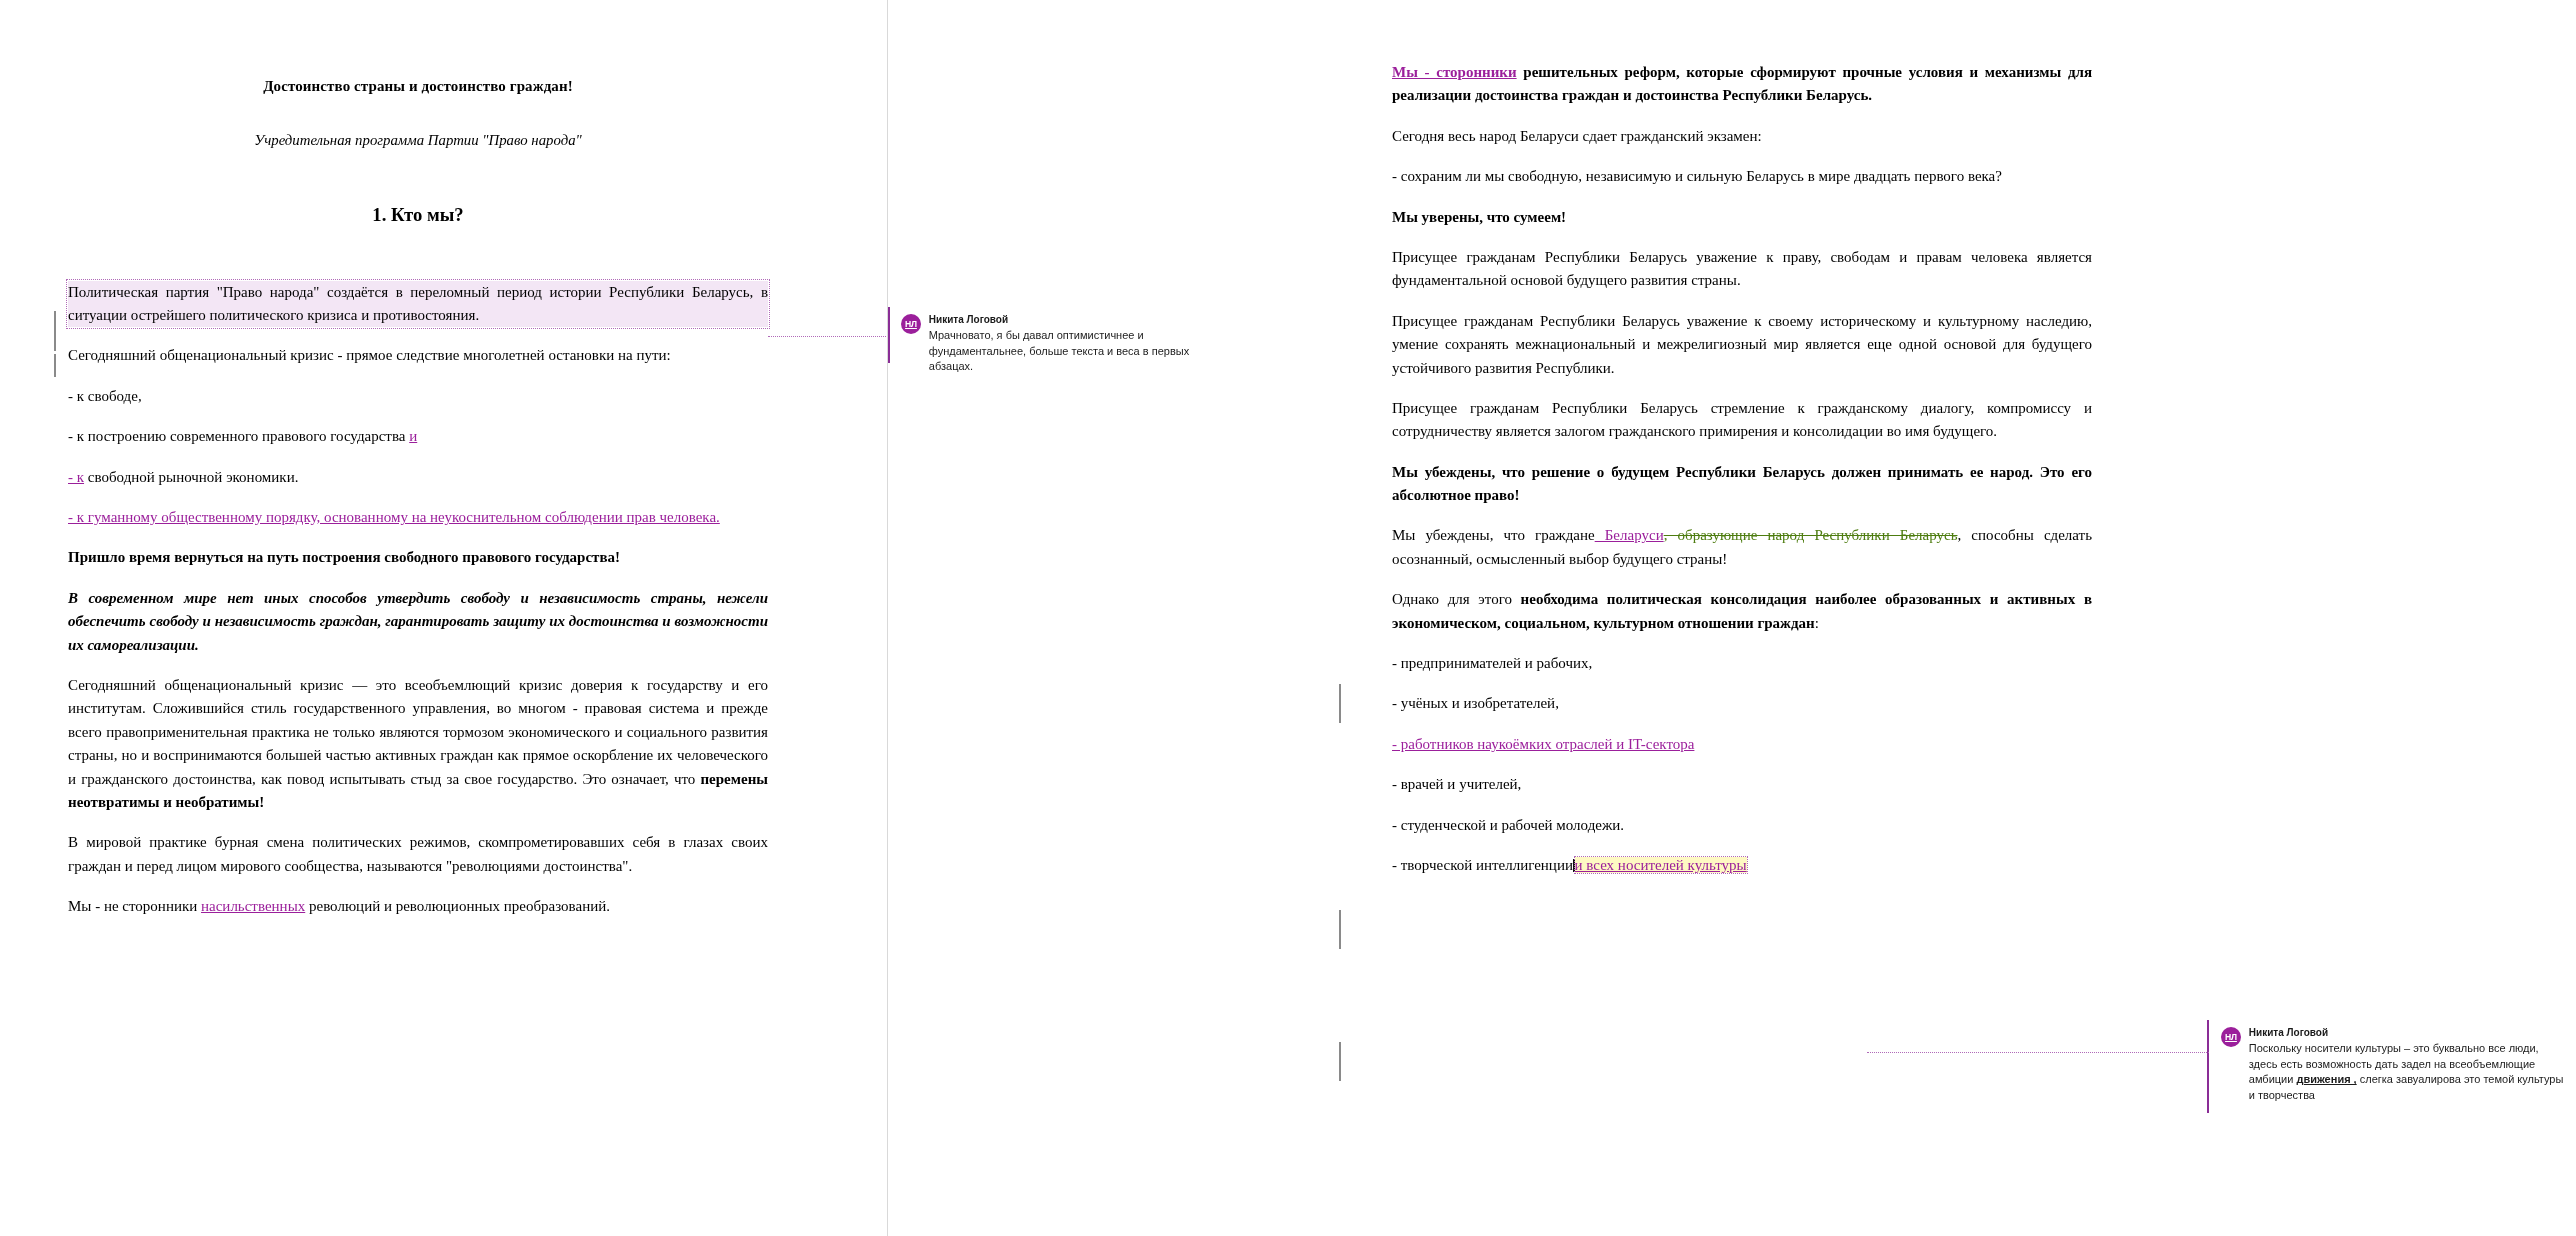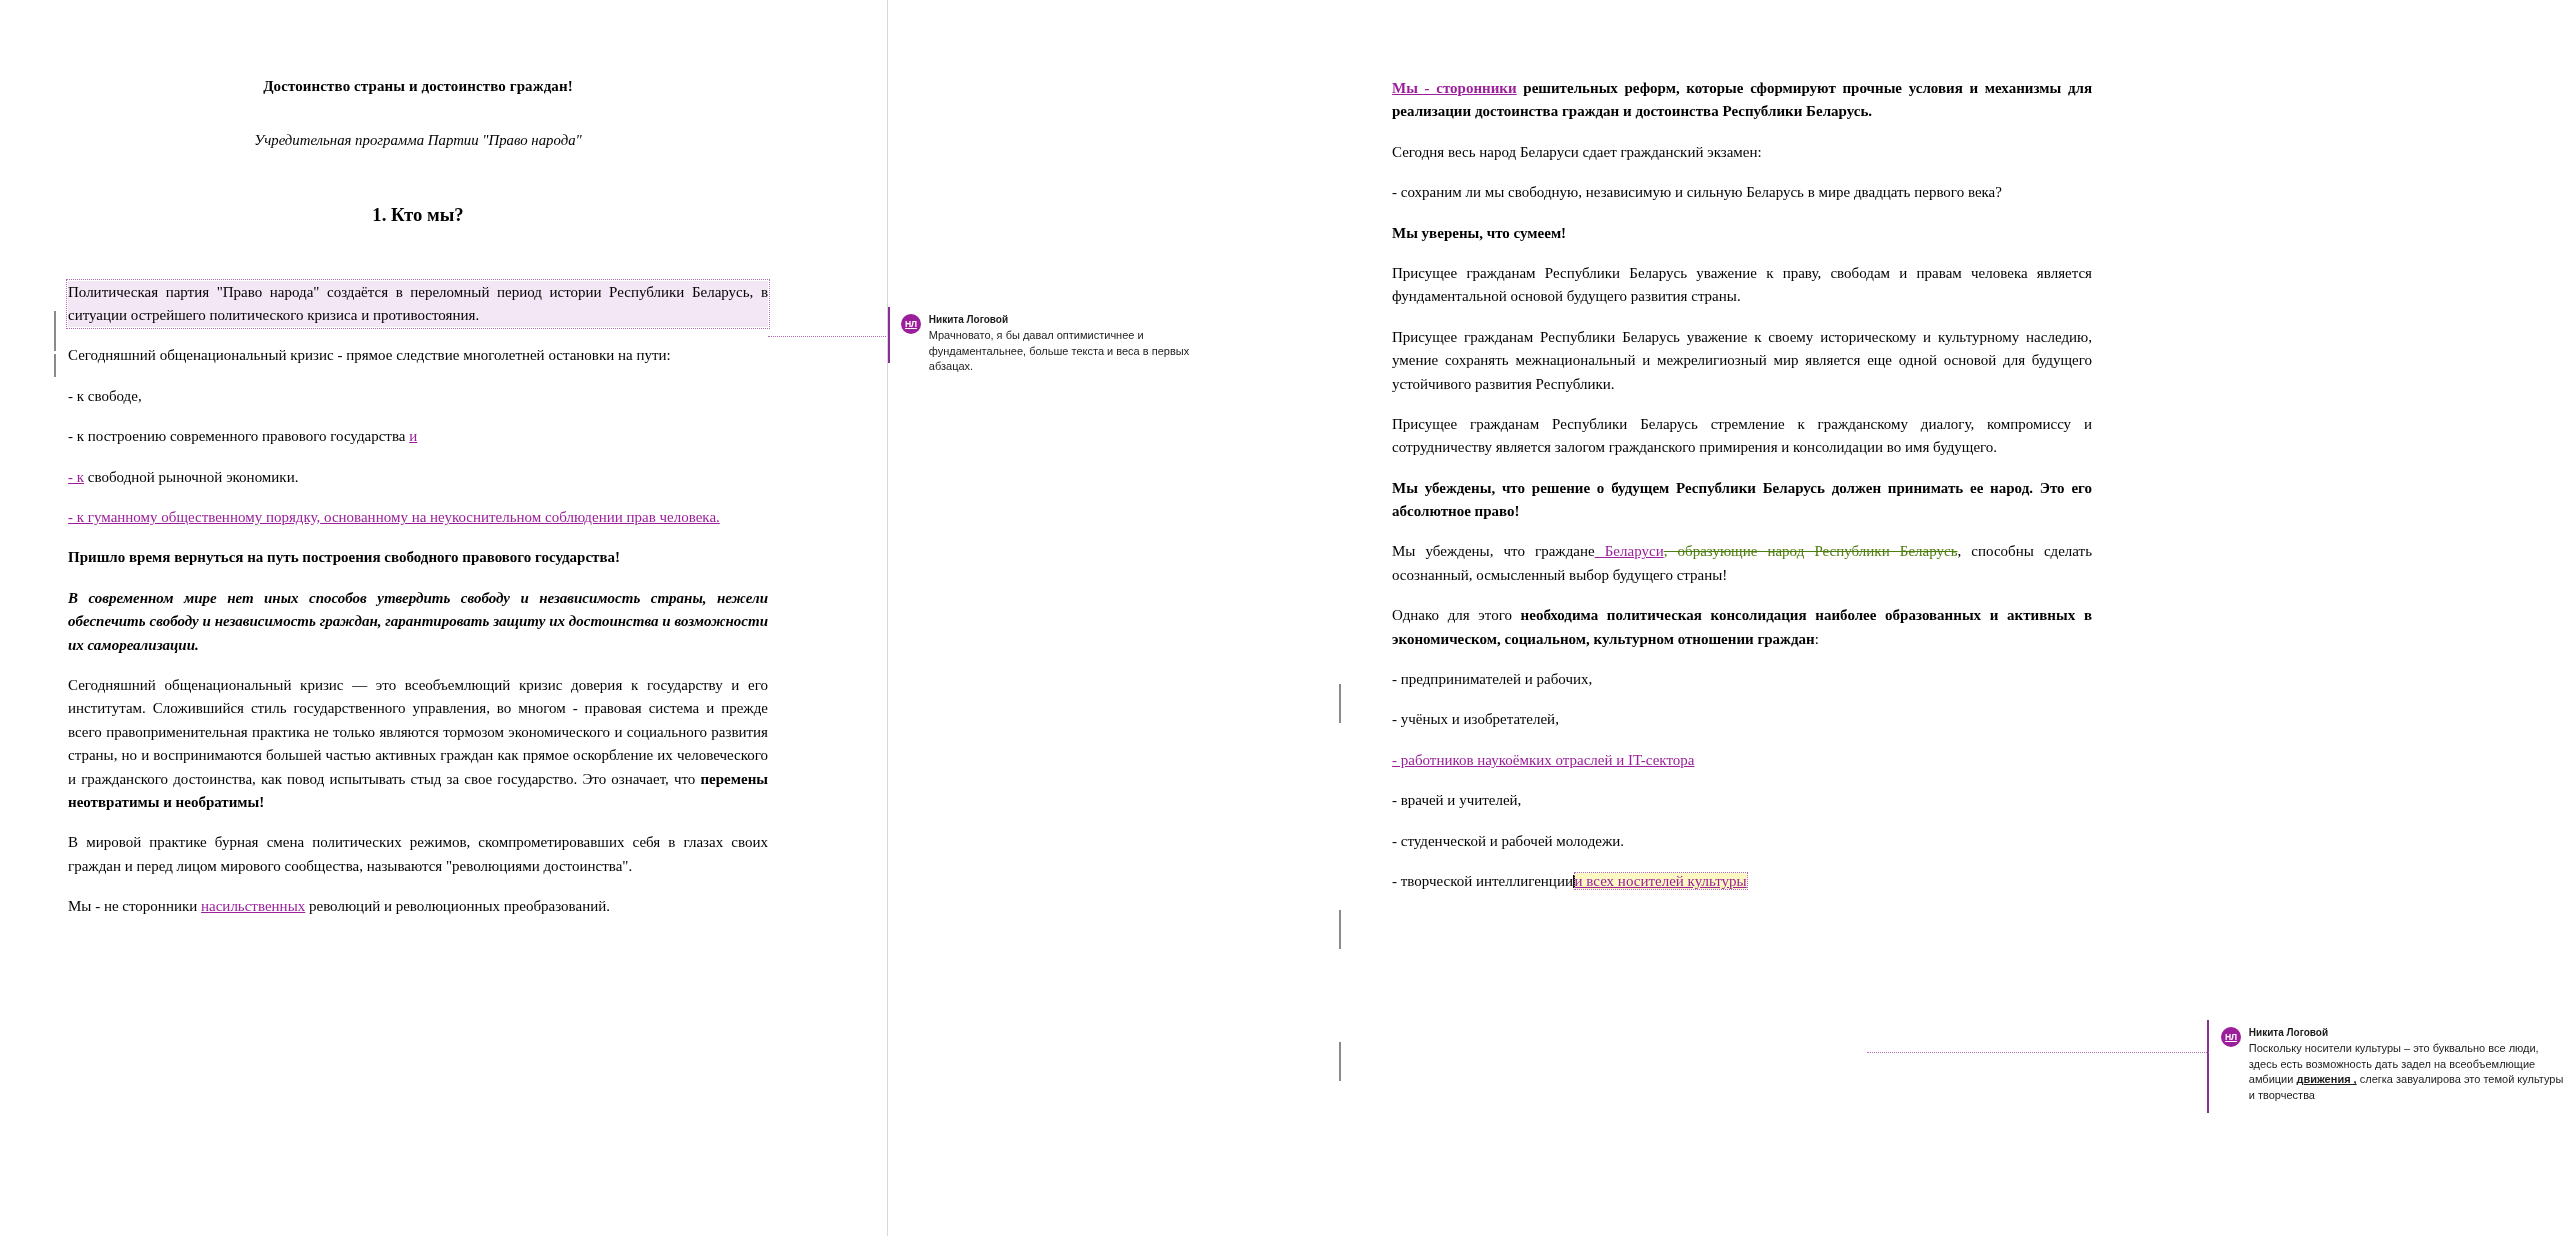--- a/index.html
+++ b/index.html
@@ -69,21 +69,21 @@
     margin: 0 0 48px 0;
   }
   h2.section-title {
     font-size: 18.7px;
     font-weight: bold;
     text-align: center;
     margin: 0 0 51px 0;
   }
 
   p.para {
-    margin: 16px 0 17px 0;
+    margin: 0 0 17px 0;
     text-align: justify;
   }
   p.para.last { margin-bottom: 0; }
   .bold  { font-weight: bold; }
   .bi    { font-weight: bold; font-style: italic; }
 
   
   .ins {
     color: #9b1f9b;
     text-decoration: underline;

